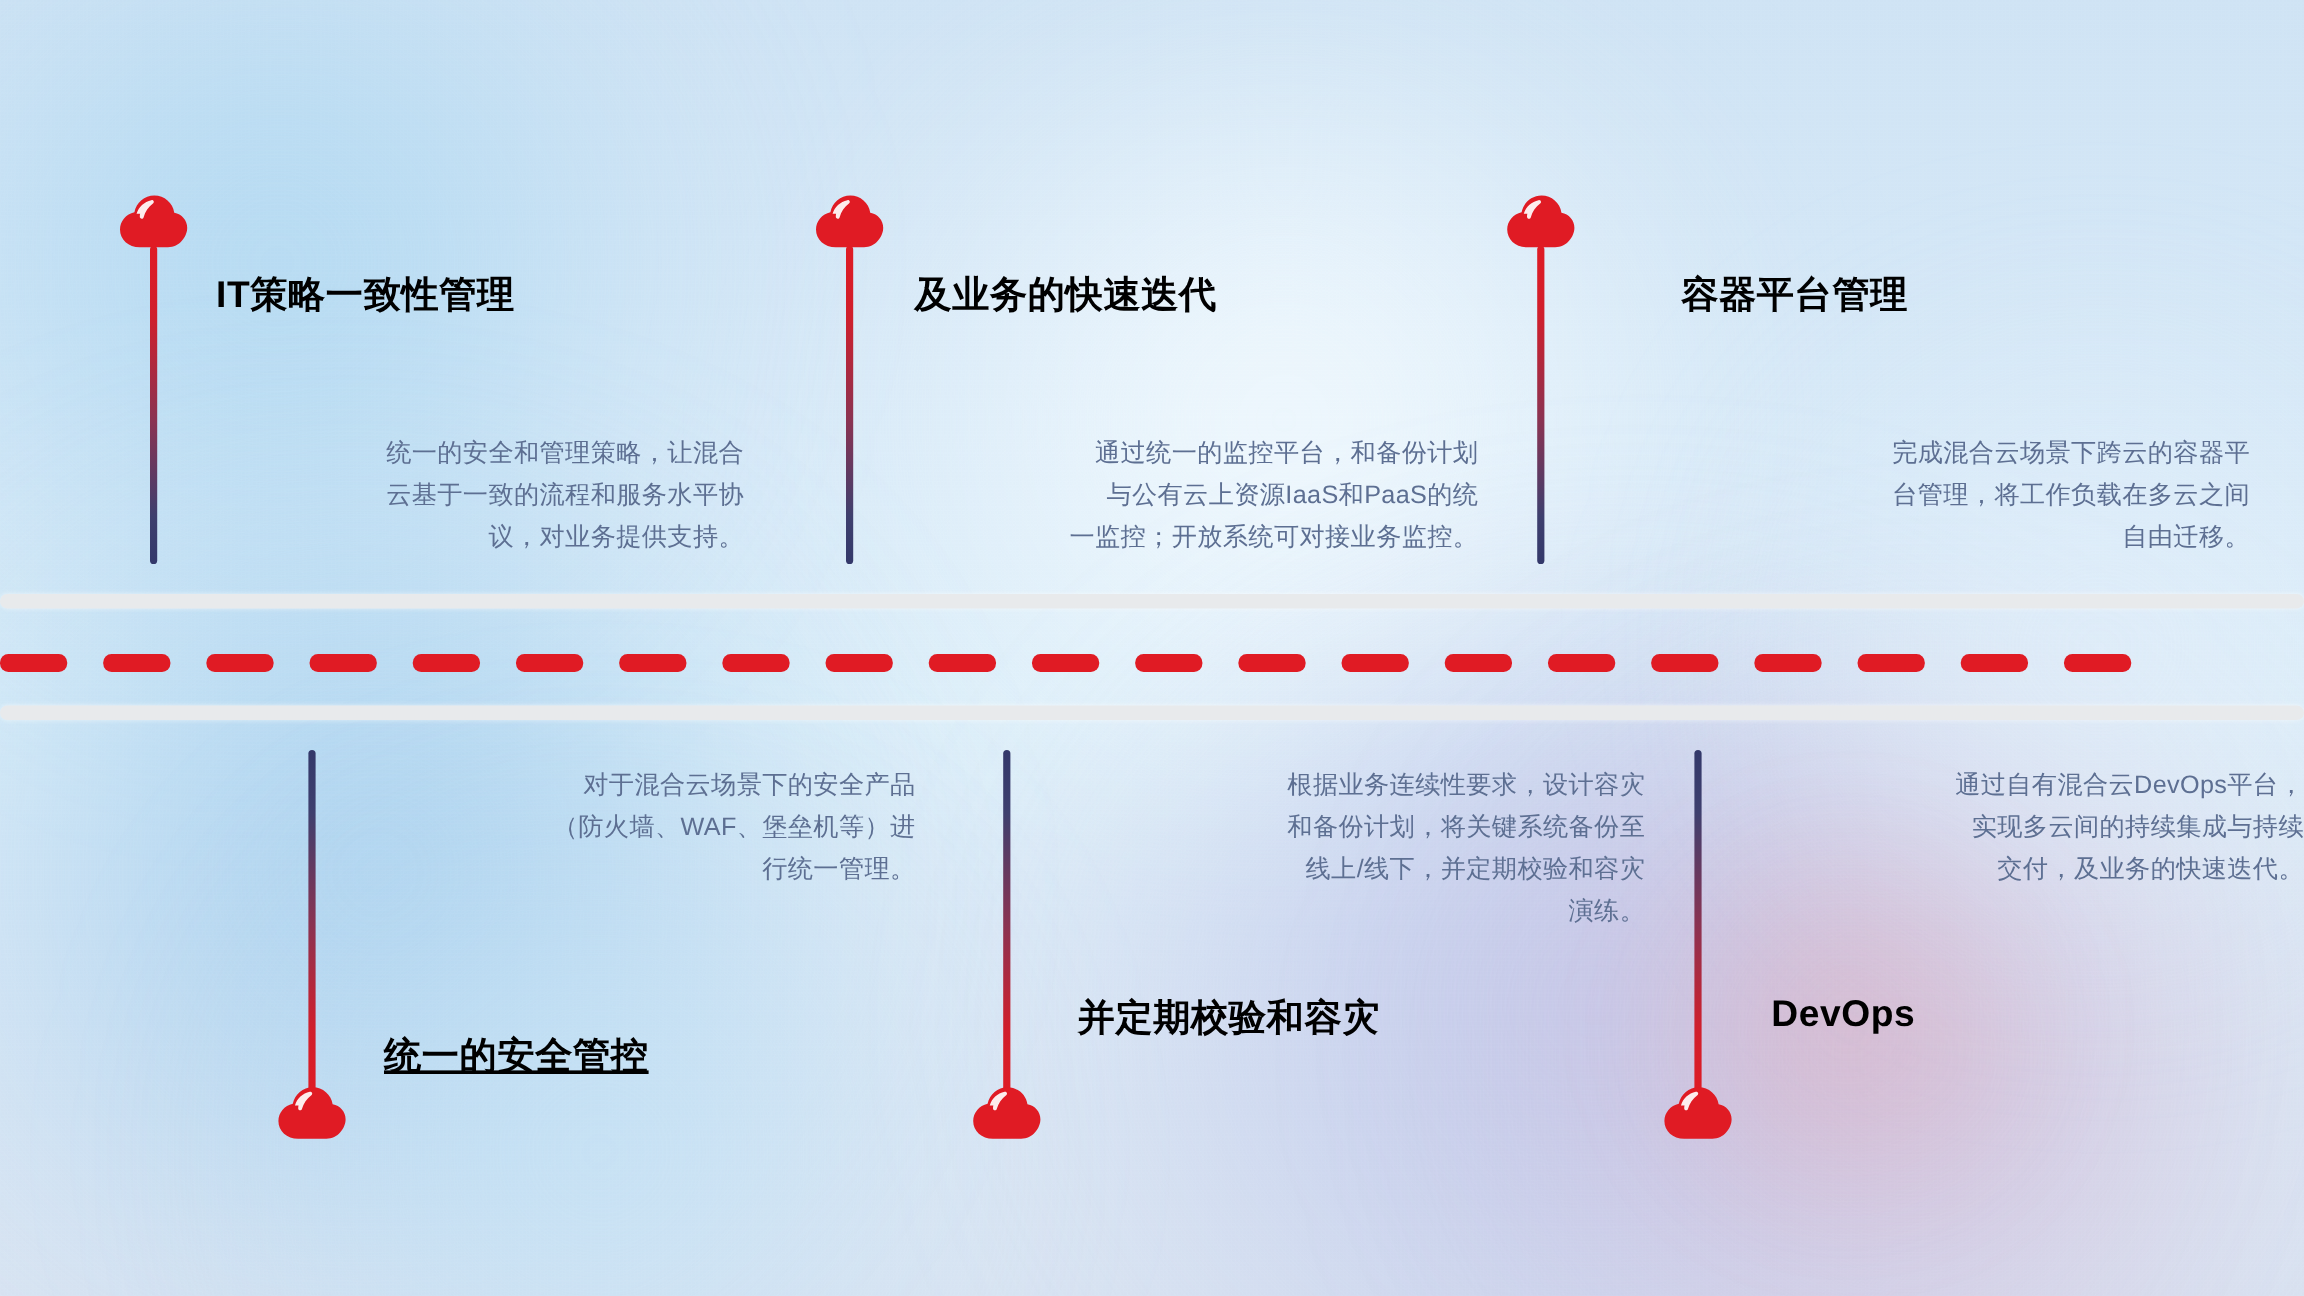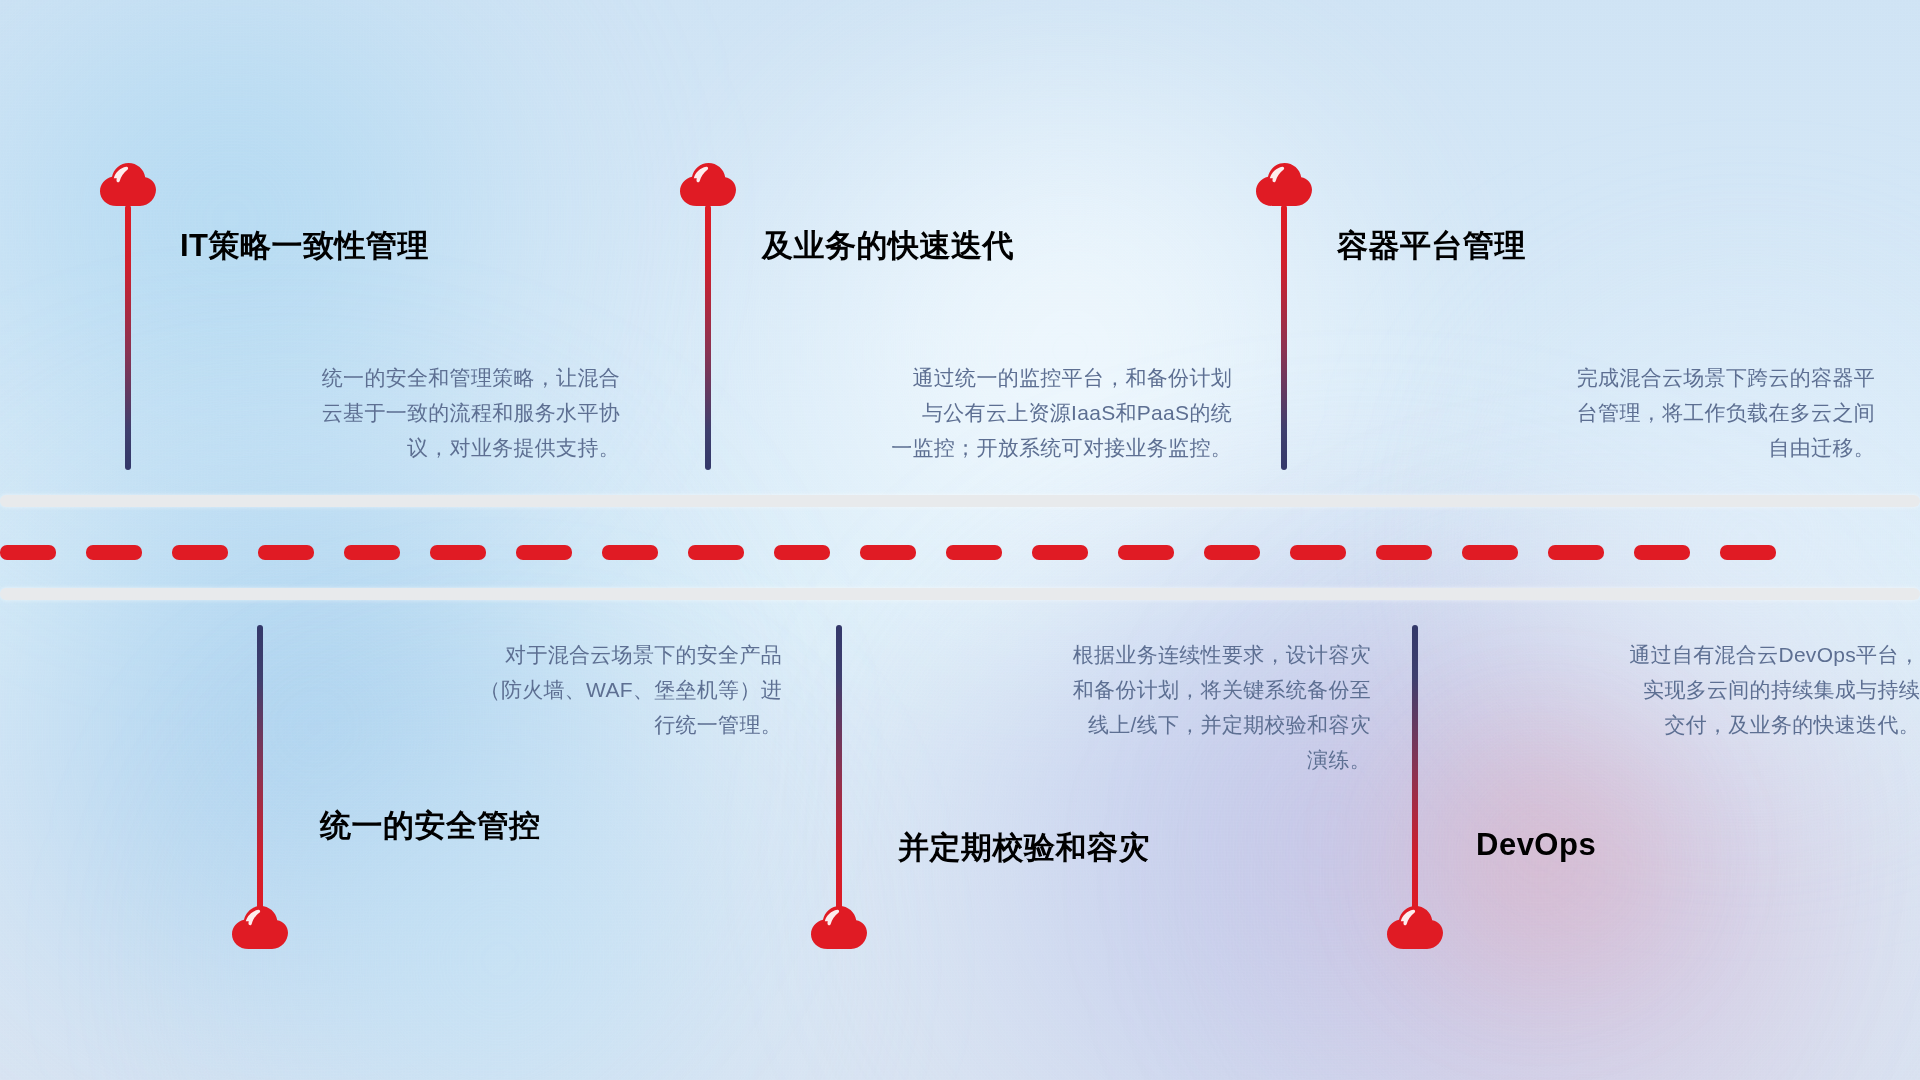--- a/index.html
+++ b/index.html
@@ -179,32 +179,32 @@
 </div>
 
 <div class="node">
   <div class="cloud" style="left:1252px; top:160px;">
     <svg viewBox="0 0 64 48" xmlns="http://www.w3.org/2000/svg">
       <path d="M20.5 46C11 46 4 39.6 4 31.2c0-7 5-12.8 12-14.4C17.6 9 24.4 3 32.6 3c8.4 0 15.4 6.2 16.6 14.2 6.2 1 10.8 6.2 10.8 12.6C60 37.2 53.6 46 44 46H20.5z" fill="#e01b24"></path>
       <path d="M17.8 18.2c1.6-5.8 6.4-10.2 12.4-11.4 1.6-.3 2.6 1.5 1.5 2.6-4.1 3-6.8 7-8 11.6-.5 2-3.3 1.6-3.2-.5 0-.8.1-1.6.3-2.3z" fill="#ffffff" opacity=".92"></path>
     </svg>
   </div>
   <div class="stem down" style="left:1281px; top:205px; height:265px;"></div>
-  <div class="node-title" style="left:1337px; top:225px;">容器平台管理</div>
+  <div class="node-title" style="left:1401px; top:225px;">容器平台管理</div>
   <div class="node-desc" style="left:1415px; top:360px; width:460px;">完成混合云场景下跨云的容器平
 台管理，将工作负载在多云之间
 自由迁移。</div>
 </div>
 
 <div class="node">
   <div class="stem up" style="left:257px; top:625px; height:290px;"></div>
-  <div class="node-desc" style="left:332px; top:637px; width:450px;">对于混合云场景下的安全产品
+  <div class="node-desc" style="left:313px; top:637px; width:450px;">对于混合云场景下的安全产品
 （防火墙、WAF、堡垒机等）进
 行统一管理。</div>
-  <div class="node-title" style="left:320px; top:805px;">统一的安全管控</div>
+  <div class="node-title" style="left:320px; top:859px;text-decoration:underline;">统一的安全管控</div>
   <div class="cloud" style="left:228px; top:903px;">
     <svg viewBox="0 0 64 48" xmlns="http://www.w3.org/2000/svg">
       <path d="M20.5 46C11 46 4 39.6 4 31.2c0-7 5-12.8 12-14.4C17.6 9 24.4 3 32.6 3c8.4 0 15.4 6.2 16.6 14.2 6.2 1 10.8 6.2 10.8 12.6C60 37.2 53.6 46 44 46H20.5z" fill="#e01b24"></path>
       <path d="M17.8 18.2c1.6-5.8 6.4-10.2 12.4-11.4 1.6-.3 2.6 1.5 1.5 2.6-4.1 3-6.8 7-8 11.6-.5 2-3.3 1.6-3.2-.5 0-.8.1-1.6.3-2.3z" fill="#ffffff" opacity=".92"></path>
     </svg>
   </div>
 </div>
 
 <div class="node">
   <div class="stem up" style="left:836px; top:625px; height:290px;"></div>

